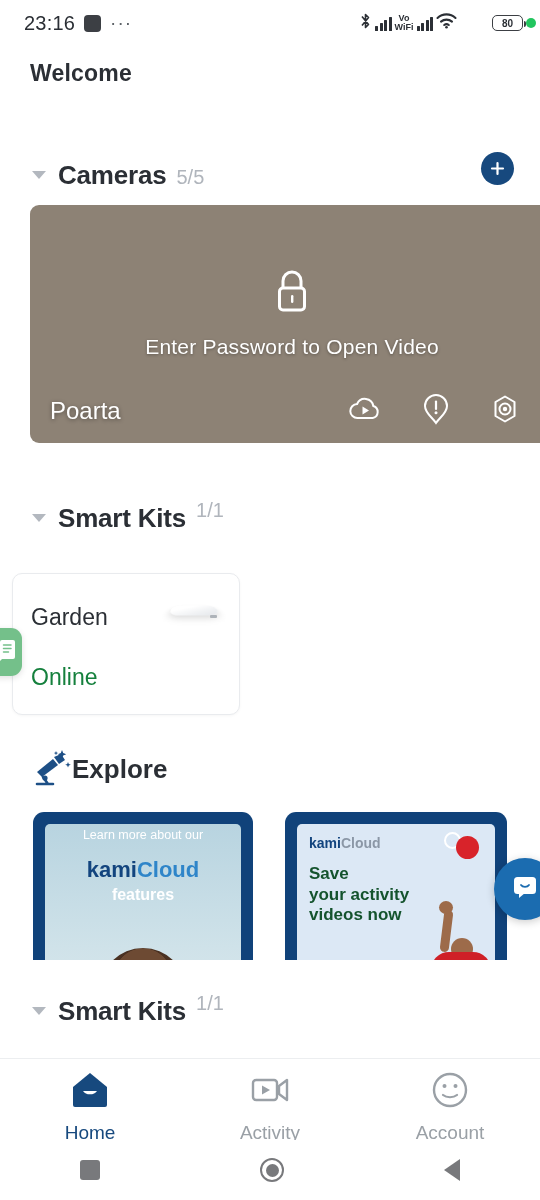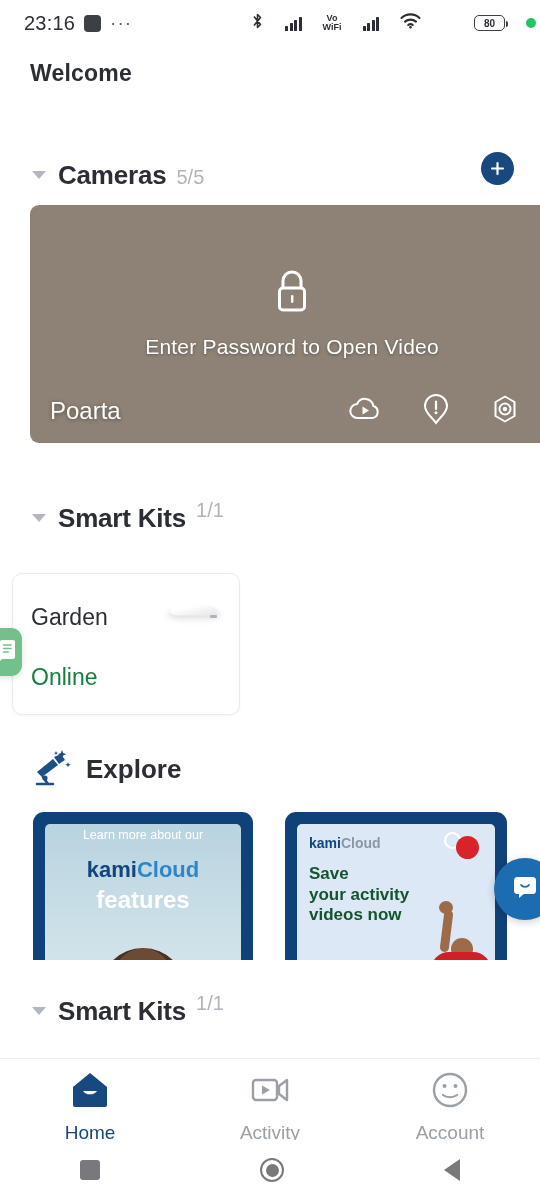--- a/index.html
+++ b/index.html
@@ -14,21 +14,21 @@
   
   .statusbar {
     position: absolute; top: 0; left: 0; width: 540px; height: 46px;
     display: flex; align-items: center; justify-content: space-between;
     padding: 0 4px 0 24px;
   }
   .sb-left { display: flex; align-items: center; gap: 9px; }
   .sb-time { font-size: 20px; color: #2b2f35; letter-spacing: .2px; }
   .sb-appicon { width: 17px; height: 17px; border-radius: 4px; background: #3c3f44; }
   .sb-dots { font-size: 19px; color: #5d6268; letter-spacing: 1px; line-height: 10px; }
-  .sb-right { display: flex; align-items: center; gap: 21px; }
+  .sb-right { display: flex; align-items: center; gap: 3px; }
   .bars { display: flex; align-items: flex-end; gap: 1.5px; height: 15px; }
   .bars i { display: block; width: 3px; background: #2b2f35; border-radius: .5px; }
   .bars i:nth-child(1){height:5px} .bars i:nth-child(2){height:8px}
   .bars i:nth-child(3){height:11px} .bars i:nth-child(4){height:14px}
   .vowifi { font-size: 9px; line-height: 9px; color: #2b2f35; text-align: center; font-weight: bold; }
   .battery {
     width: 31px; height: 16px; border: 1.6px solid #3c3f44; border-radius: 5px;
     display: flex; align-items: center; justify-content: center;
     font-size: 10px; color: #2b2f35; position: relative; font-weight: bold; margin-left: 32px;
   }
@@ -110,38 +110,38 @@
 
   
   .side-widget {
     position: absolute; top: 628px; left: -18px; width: 40px; height: 48px;
     background: #74c08a; border-radius: 11px;
     display: flex; align-items: center; justify-content: flex-end; padding-right: 4px;
     box-shadow: 0 2px 6px rgba(0,0,0,.12);
   }
 
   
-  .explore-head { position: absolute; top: 748px; left: 32px; display: flex; align-items: center; gap: 14px; }
+  .explore-head { position: absolute; top: 748px; left: 32px; display: flex; align-items: center; }
   .explore-title { font-size: 26px; font-weight: bold; color: #2b2f35; }
 
   .explore-row { position: absolute; top: 812px; left: 0; width: 540px; height: 148px; overflow: hidden; }
   .promo {
     position: absolute; top: 0; height: 200px; border-radius: 11px;
     background: #10427a; padding: 12px;
   }
   .promo.one { left: 33px; width: 220px; }
   .promo.two { left: 285px; width: 222px; }
   .promo-inner { width: 100%; height: 100%; border-radius: 5px; overflow: hidden; position: relative; }
   .promo-inner.one { background: linear-gradient(180deg, #b8d4e0 0%, #cfe2e9 70%, #d8e7ec 100%); }
   .promo-inner.two { background: #dce8f5; }
 
   .p1-l1 { position: absolute; top: 4px; width: 100%; text-align: center; color: #fff; font-size: 12.5px; }
   .p1-l2 { position: absolute; top: 33px; width: 100%; text-align: center; font-size: 22px; font-weight: bold; }
   .p1-l2 .k { color: #12447e; } .p1-l2 .c { color: #2e85c9; }
-  .p1-l3 { position: absolute; top: 62px; width: 100%; text-align: center; color: #fff; font-size: 24px; font-weight: bold; }
+  .p1-l3 { position: absolute; top: 62px; width: 100%; text-align: center; color: #fff; font-size: 16px; font-weight: bold; }
   .p1-person {
     position: absolute; bottom: -34px; left: 50%; transform: translateX(-50%);
     width: 86px; height: 86px; border-radius: 50% 50% 44% 44%;
     background: radial-gradient(circle at 50% 34%, #6d4a33 0 40%, #4a3122 41% 100%);
   }
 
   .p2-logo { position: absolute; top: 11px; left: 12px; font-size: 14px; font-weight: bold; }
   .p2-logo .k { color: #12447e; } .p2-logo .c { color: #8b97a6; }
   .p2-dot-ring {
     position: absolute; top: 8px; right: 34px; width: 17px; height: 17px;

